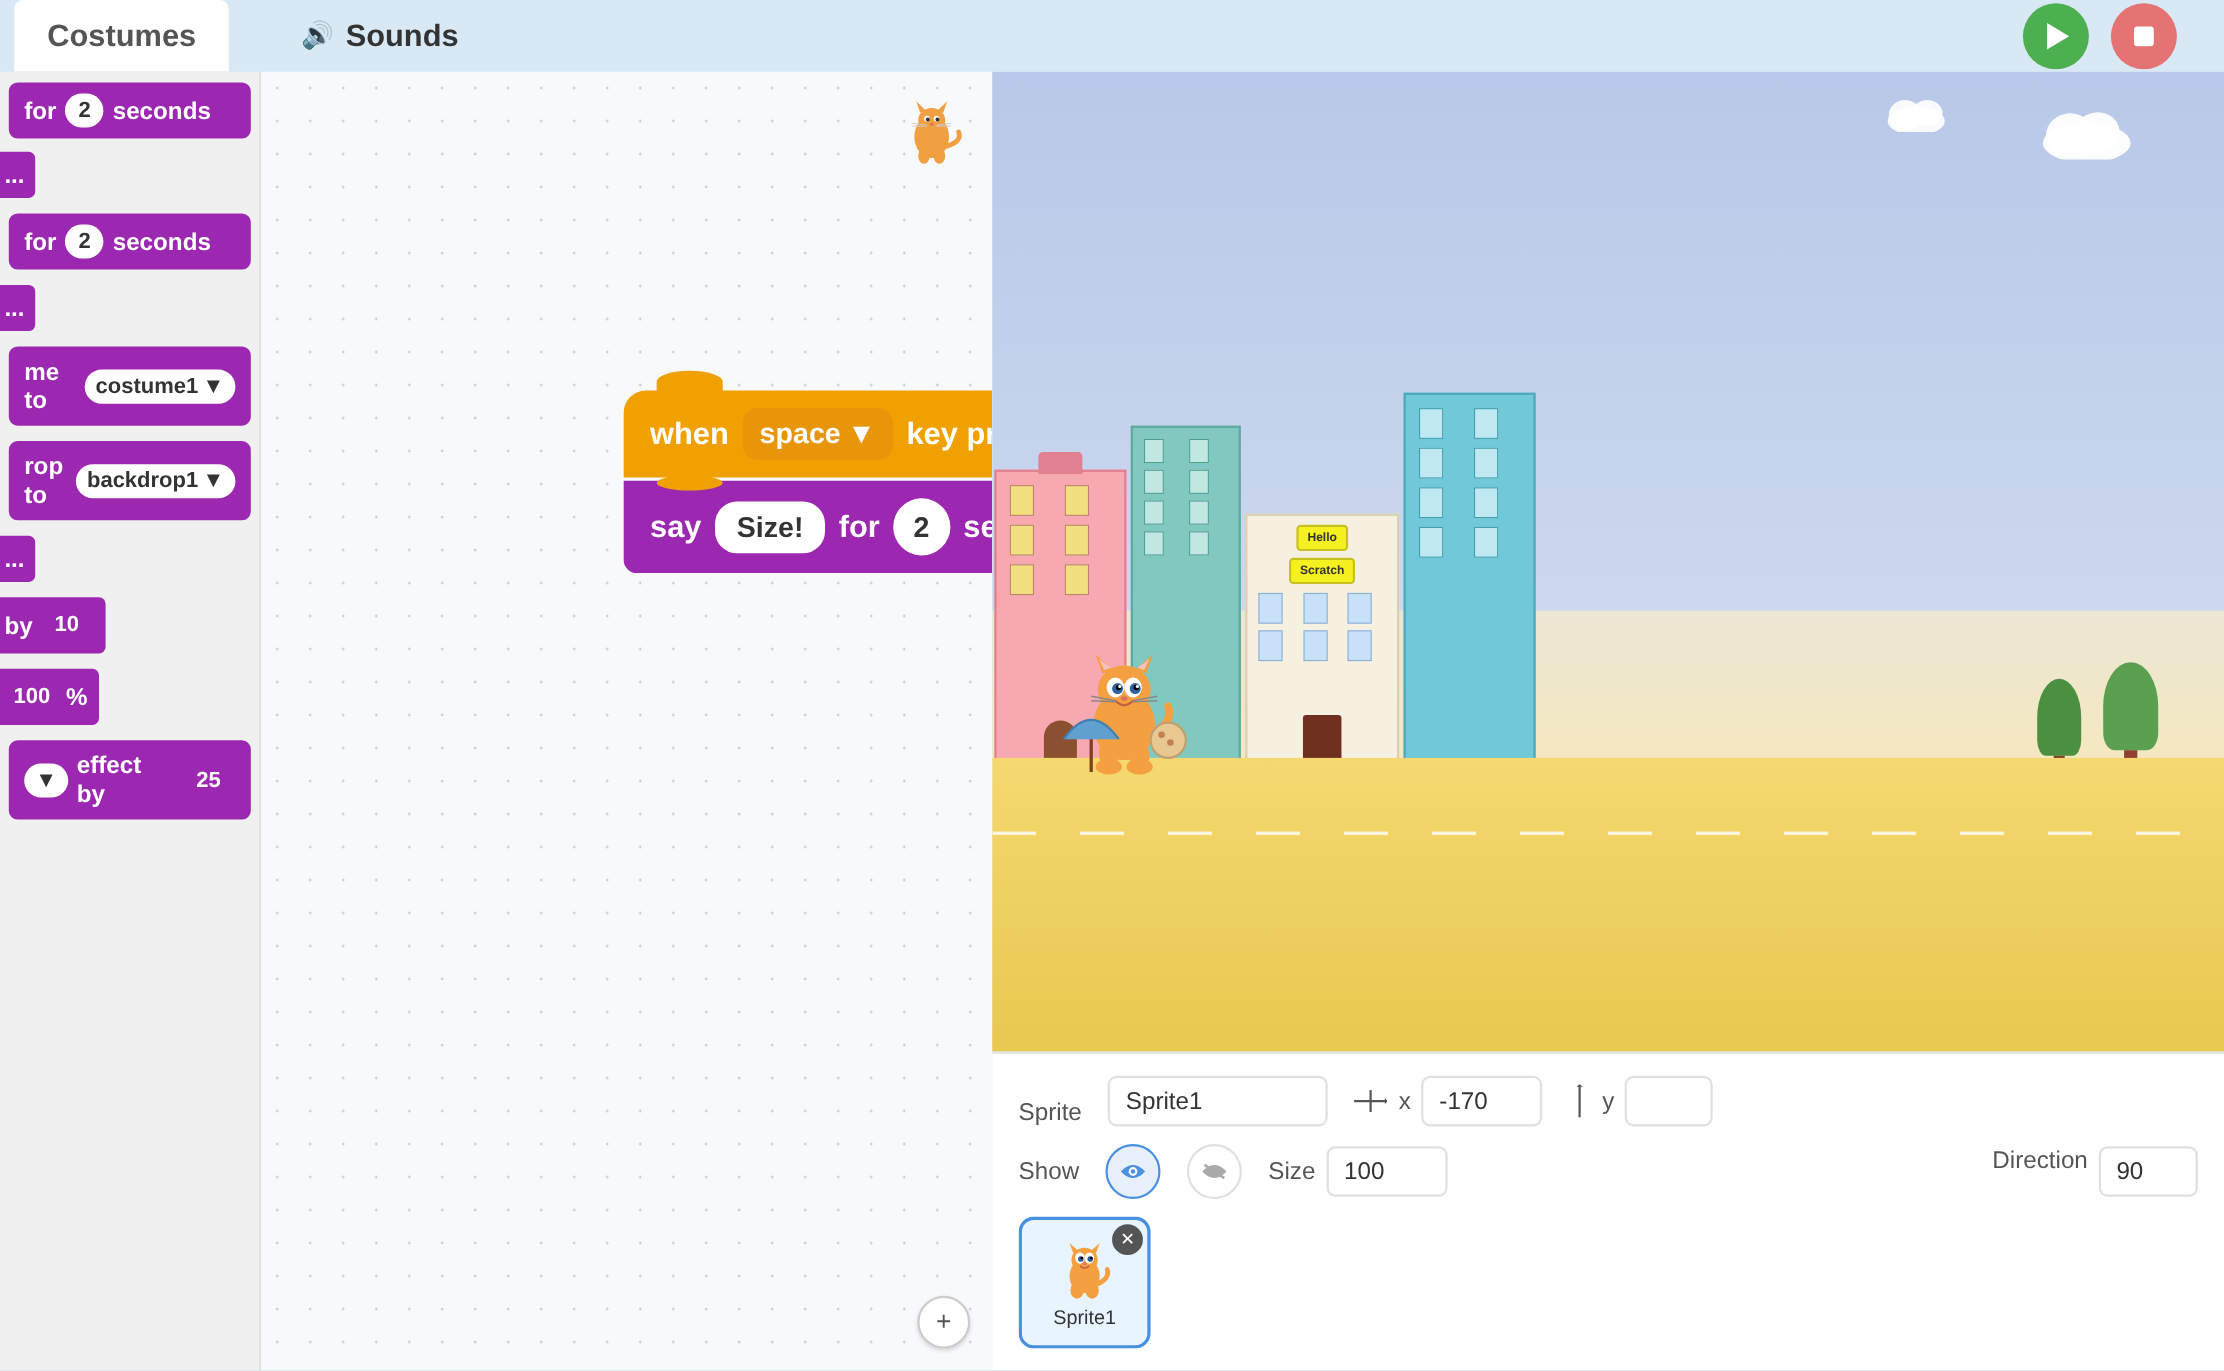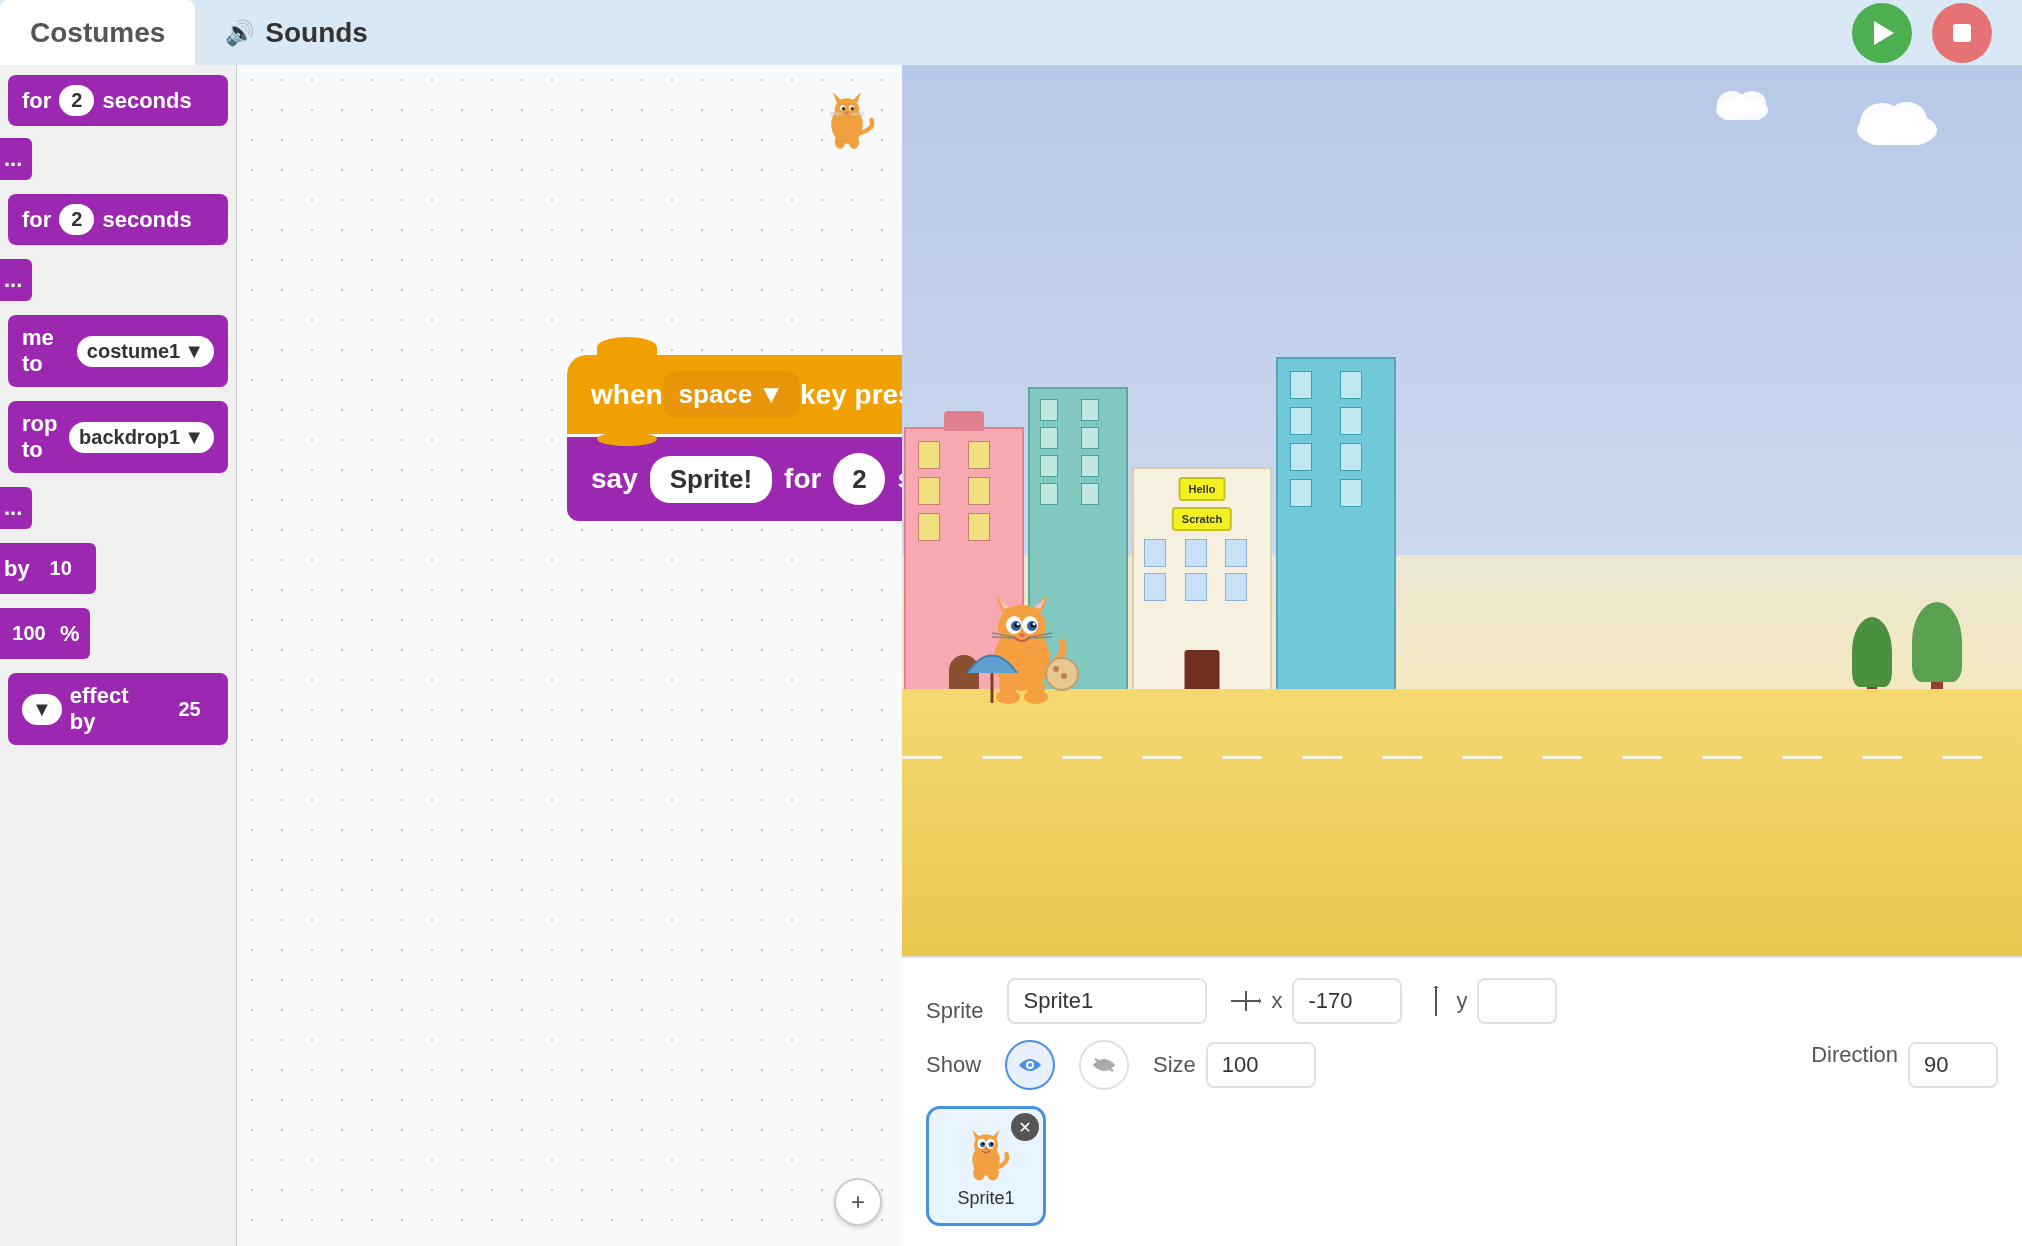--- a/index.html
+++ b/index.html
@@ -11,23 +11,24 @@
       overflow: hidden;
       display: flex;
       flex-direction: column;
     }
 
     
     .top-bar {
       display: flex;
       align-items: center;
       background: #d9e8f5;
-      padding: 0;
+      padding: 13px;
       height: 65px;
       flex-shrink: 0;
+      gap: 36px;
     }
 
     .tab-costumes {
       background: white;
       border-radius: 8px 8px 0 0;
       padding: 12px 30px;
       font-size: 28px;
       font-weight: 600;
       color: #555;
       cursor: pointer;
@@ -188,20 +189,21 @@
 
     .event-block {
       background: #f0a000;
       border-radius: 20px 20px 0 0;
       padding: 16px 24px;
       font-size: 28px;
       font-weight: 700;
       color: white;
       display: flex;
       align-items: center;
+      gap: 12px;
       min-width: 440px;
       position: relative;
     }
 
     .event-block::before {
       content: '';
       position: absolute;
       top: -18px;
       left: 30px;
       width: 60px;
@@ -636,21 +638,21 @@
         <span>when</span>
         <button class="key-dropdown">
           <span>space</span>
           <span>▼</span>
         </button>
         <span>key pressed</span>
       </div>
 
       <div class="action-block">
         <span>say</span>
-        <span class="text-pill">Sprite!</span>
+        <span class="text-pill">Size!</span>
         <span>for</span>
         <span class="num-pill">2</span>
         <span>seconds</span>
       </div>
     </div>
 
     <div class="zoom-controls">
       <button class="zoom-btn">+</button>
     </div>
   </div>

